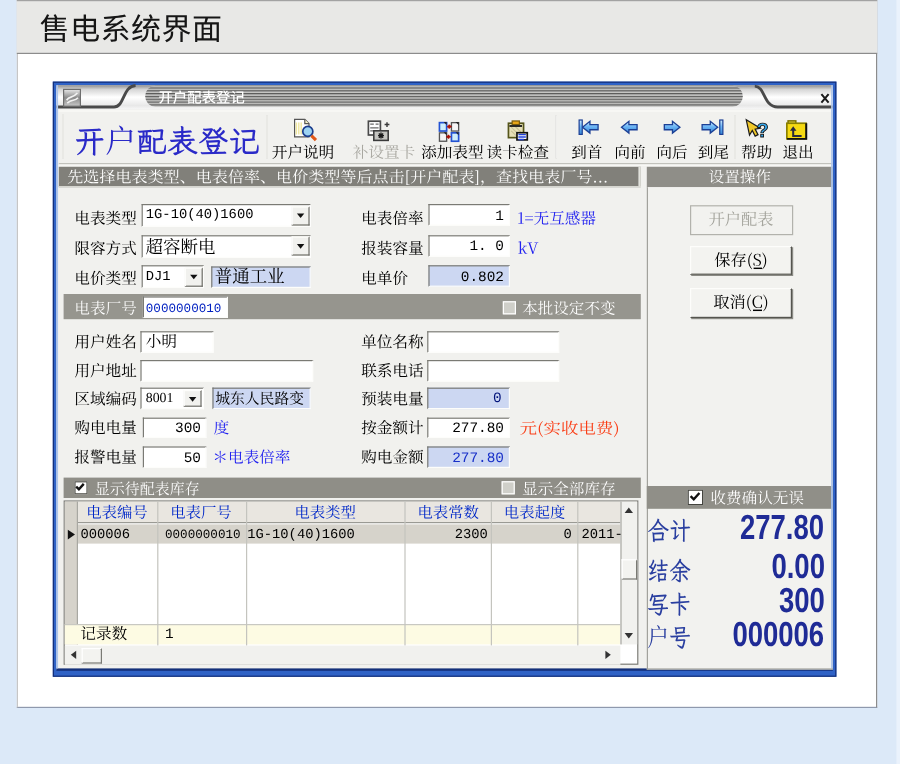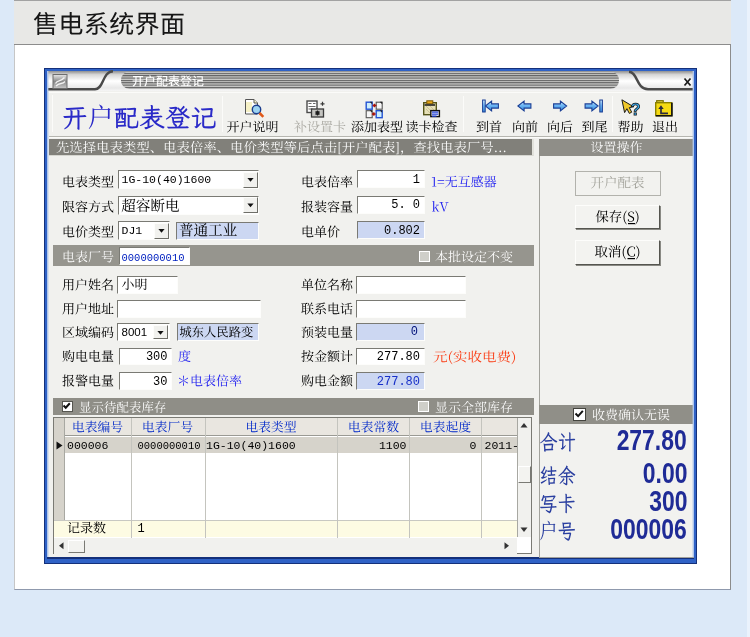--- a/index.html
+++ b/index.html
@@ -65,34 +65,34 @@
 <div style="left:54px;top:538px;width:463px;height:16px;background:#f1f1ee;"></div>
 <div style="left:68px;top:539.5px;width:17px;height:13px;background:#f3f3f0;border-top:1px solid #fff;border-left:1px solid #fff;border-bottom:1px solid #7a7a74;border-right:1px solid #7a7a74;"></div>
 <div style="left:575px;top:171px;width:85.5px;height:24.5px;background:#f2f2ef;border:1px solid #b2b2ac;"></div>
 <div style="left:574.5px;top:204.5px;width:85.5px;height:24.5px;background:#f3f3f0;border-top:1.5px solid #fdfdfb;border-left:1.5px solid #fdfdfb;border-bottom:1.5px solid #55554f;border-right:1.5px solid #55554f;box-shadow:1px 1px 0 #8a8a84;"></div>
 <div style="left:574.5px;top:240px;width:85.5px;height:24.5px;background:#f3f3f0;border-top:1.5px solid #fdfdfb;border-left:1.5px solid #fdfdfb;border-bottom:1.5px solid #55554f;border-right:1.5px solid #55554f;box-shadow:1px 1px 0 #8a8a84;"></div>
 <div style="left:539px;top:405px;width:155px;height:19px;background:#908f88;"></div>
 <div style="left:573px;top:407.5px;width:13px;height:13px;background:#fff;border:1px solid #44443e;"></div>
 <div style="left:121.5px;top:174.3px;font-family:'Liberation Mono';font-size:11.5px;line-height:1;color:#000;white-space:pre;">1G-10(40)1600</div>
 <div style="left:121.5px;top:225.3px;font-family:'Liberation Mono';font-size:11.5px;line-height:1;color:#000;white-space:pre;">DJ1</div>
 <div style="left:121.5px;top:252.6px;font-family:'Liberation Mono';font-size:10.5px;line-height:1;color:#0020c0;white-space:pre;">0000000010</div>
-<div style="left:121.5px;top:326.8px;font-family:Liberation Sans, sans-serif;font-size:11.5px;line-height:1;color:#000;white-space:pre;">8001</div>
+<div style="left:121.5px;top:326.8px;font-family:Liberation Serif, serif;font-size:11.5px;line-height:1;color:#000;white-space:pre;">8001</div>
 <div style="left:121.5px;top:278.6px;font-family:'Liberation Mono';font-size:13px;line-height:1;color:#000;white-space:pre;"></div>
 <div style="right:330px;top:173.9px;font-family:'Liberation Mono';font-size:12px;line-height:1;color:#000;white-space:pre;">1</div>
-<div style="right:330px;top:199.4px;font-family:'Liberation Mono';font-size:12px;line-height:1;color:#000;white-space:pre;">5. 0</div>
+<div style="right:330px;top:199.4px;font-family:'Liberation Mono';font-size:12px;line-height:1;color:#000;white-space:pre;">1. 0</div>
 <div style="right:330px;top:224.9px;font-family:'Liberation Mono';font-size:12px;line-height:1;color:#000;white-space:pre;">0.802</div>
 <div style="right:332px;top:326.4px;font-family:'Liberation Mono';font-size:12px;line-height:1;color:#00127a;white-space:pre;">0</div>
 <div style="right:330px;top:351.4px;font-family:'Liberation Mono';font-size:12px;line-height:1;color:#000;white-space:pre;">277.80</div>
 <div style="right:330px;top:375.9px;font-family:'Liberation Mono';font-size:12px;line-height:1;color:#1830c8;white-space:pre;">277.80</div>
 <div style="right:582.5px;top:351.4px;font-family:'Liberation Mono';font-size:12px;line-height:1;color:#000;white-space:pre;">300</div>
-<div style="right:582.5px;top:375.9px;font-family:'Liberation Mono';font-size:12px;line-height:1;color:#000;white-space:pre;">30</div>
+<div style="right:582.5px;top:375.9px;font-family:'Liberation Mono';font-size:12px;line-height:1;color:#000;white-space:pre;">50</div>
 <div style="left:67px;top:440.3px;font-family:'Liberation Mono';font-size:11.5px;line-height:1;color:#000;white-space:pre;">000006</div>
 <div style="left:137.5px;top:441.1px;font-family:'Liberation Mono';font-size:10.5px;line-height:1;color:#000;white-space:pre;">0000000010</div>
 <div style="left:206px;top:440.3px;font-family:'Liberation Mono';font-size:11.5px;line-height:1;color:#000;white-space:pre;">1G-10(40)1600</div>
-<div style="right:343.5px;top:440.3px;font-family:'Liberation Mono';font-size:11.5px;line-height:1;color:#000;white-space:pre;">1100</div>
+<div style="right:343.5px;top:440.3px;font-family:'Liberation Mono';font-size:11.5px;line-height:1;color:#000;white-space:pre;">2300</div>
 <div style="right:273.5px;top:440.3px;font-family:'Liberation Mono';font-size:11.5px;line-height:1;color:#000;white-space:pre;">0</div>
 <div style="left:484.5px;top:440.3px;font-family:'Liberation Mono';font-size:11.5px;line-height:1;color:#000;white-space:pre;">2011-</div>
 <div style="left:137.5px;top:522.9px;font-family:'Liberation Mono';font-size:12px;line-height:1;color:#000;white-space:pre;">1</div>
 <div style="right:63px;top:426.452px;font-family:'Liberation Sans';font-weight:bold;font-size:29px;line-height:1;color:#1f2b96;transform:scaleX(0.79);transform-origin:100% 50%;">277.80</div>
 <div style="right:63px;top:459.452px;font-family:'Liberation Sans';font-weight:bold;font-size:29px;line-height:1;color:#1f2b96;transform:scaleX(0.79);transform-origin:100% 50%;">0.00</div>
 <div style="right:63px;top:486.952px;font-family:'Liberation Sans';font-weight:bold;font-size:29px;line-height:1;color:#1f2b96;transform:scaleX(0.79);transform-origin:100% 50%;">300</div>
 <div style="right:63px;top:515.452px;font-family:'Liberation Sans';font-weight:bold;font-size:29px;line-height:1;color:#1f2b96;transform:scaleX(0.79);transform-origin:100% 50%;">000006</div>
 <svg class="ov" width="750" height="637" viewBox="0 0 750 637">
 <defs>
 <path id="g0" d="M250 842C201 729 119 619 32 547C47 534 75 504 85 491C115 518 146 551 175 587V255H249V295H902V354H579V429H834V482H579V551H831V605H579V673H879V730H592C579 764 555 807 534 841L466 821C482 793 499 760 511 730H273C290 760 306 790 320 820ZM174 223V-82H248V-34H766V-82H843V223ZM248 28V160H766V28ZM506 551V482H249V551ZM506 605H249V673H506ZM506 429V354H249V429Z"></path>

